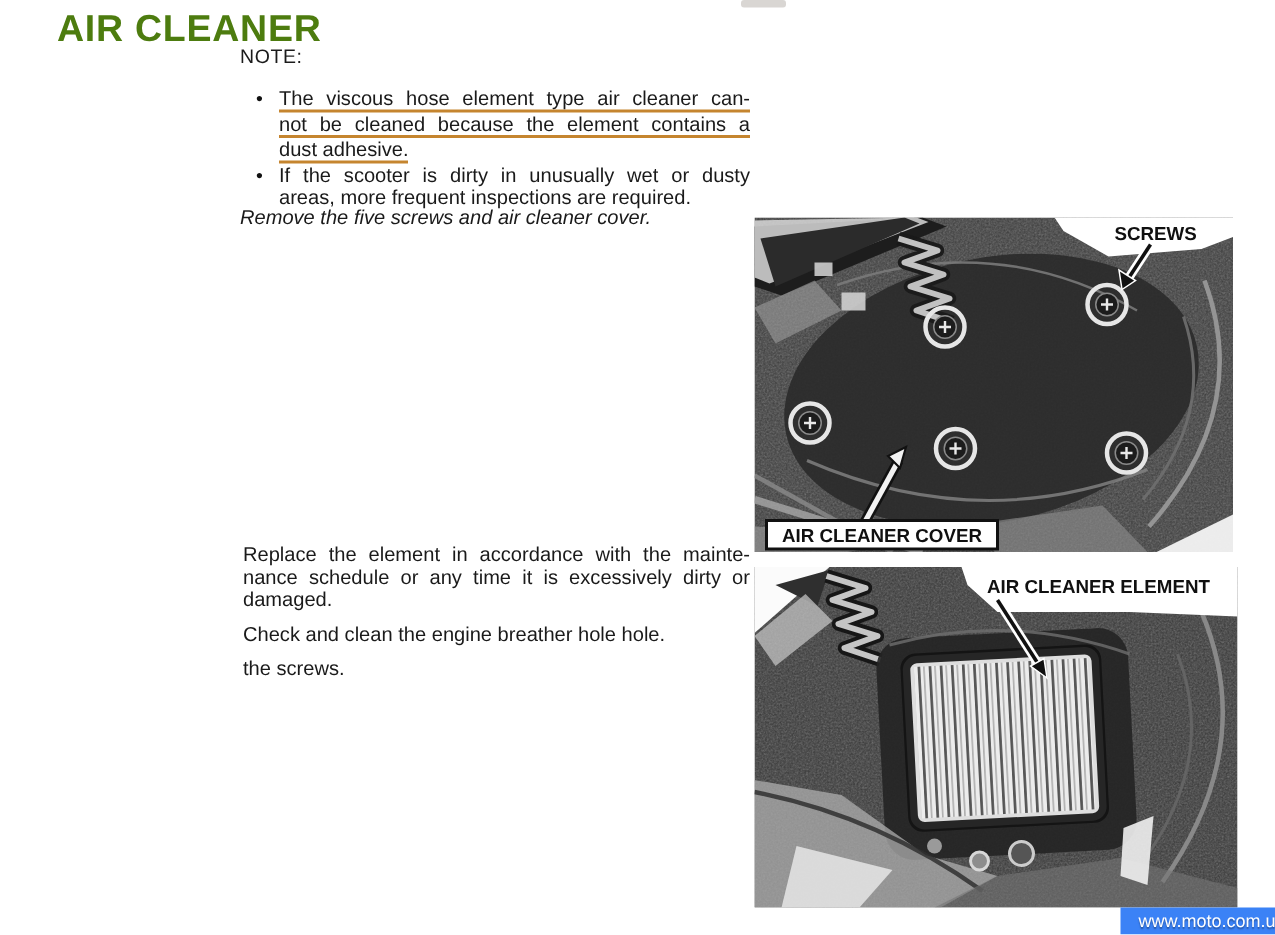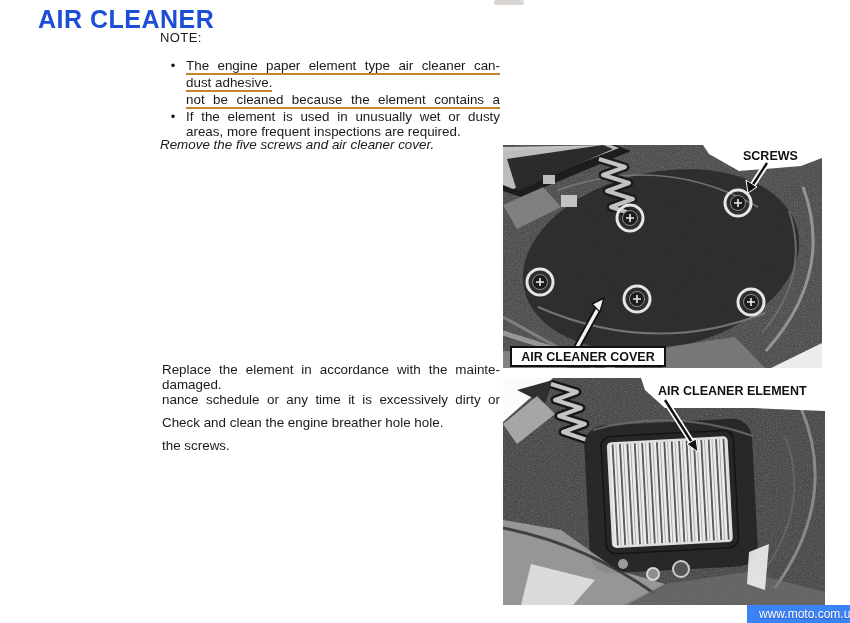--- a/index.html
+++ b/index.html
@@ -6,21 +6,21 @@
   body{
     width:850px;height:623px;position:relative;overflow:hidden;
     background:#ffffff;
     font-family:"Liberation Sans","DejaVu Sans",sans-serif;
     color:#161616;
   }
   .abs{position:absolute;}
   
   .page-title{
     left:38px;top:5px;
-    font-size:25px;font-weight:bold;letter-spacing:.5px;color:#1d4ed8;
+    font-size:25px;font-weight:bold;letter-spacing:.5px;color:#4d7c0f;
   }
   .note-label{
     left:160px;top:30px;
     font-size:13px;font-weight:normal;letter-spacing:.4px;color:#1b1b1b;
   }
   .bullets{left:160px;top:58px;width:340px;}
   .bullet-item{display:flex;margin:0;}
   .bullet-glyph{
     width:26px;flex:0 0 26px;text-align:center;
     font-size:13px;line-height:15px;color:#111;
@@ -57,43 +57,43 @@
 <body>
 
 <div class="abs page-title">AIR CLEANER</div>
 
 <div class="abs note-label">NOTE:</div>
 
 <div class="abs bullets">
   <div class="bullet-item">
     <span class="bullet-glyph">•</span>
     <div class="bullet-lines">
-      <div class="bline just hl">The engine paper element type air cleaner can-</div>
+      <div class="bline just hl">The viscous hose element type air cleaner can-</div>
+      <div class="bline just hl">not be cleaned because the element contains a</div>
       <div class="bline"><span class="hl-inline">dust adhesive.</span></div>
-      <div class="bline just hl">not be cleaned because the element contains a</div>
     </div>
   </div>
   <div class="bullet-item">
     <span class="bullet-glyph">•</span>
     <div class="bullet-lines">
-      <div class="bline just">If the element is used in unusually wet or dusty</div>
+      <div class="bline just">If the scooter is dirty in unusually wet or dusty</div>
       <div class="bline">areas, more frequent inspections are required.</div>
     </div>
   </div>
 </div>
 
 <div class="abs para para-remove">
   <div class="bline">Remove the five screws and air cleaner cover.</div>
 </div>
 
 <div class="abs col2">
   <div class="pgroup">
     <div class="bline just">Replace the element in accordance with the mainte-</div>
+    <div class="bline just">nance schedule or any time it is excessively dirty or</div>
     <div class="bline">damaged.</div>
-    <div class="bline just">nance schedule or any time it is excessively dirty or</div>
   </div>
   <div class="pgroup">
     <div class="bline">Check and clean the engine breather hole hole.</div>
   </div>
   <div class="pgroup">
     <div class="bline">the screws.</div>
   </div>
 </div>
 
 <svg class="abs fig1" width="319" height="223" viewBox="0 0 319 223">

